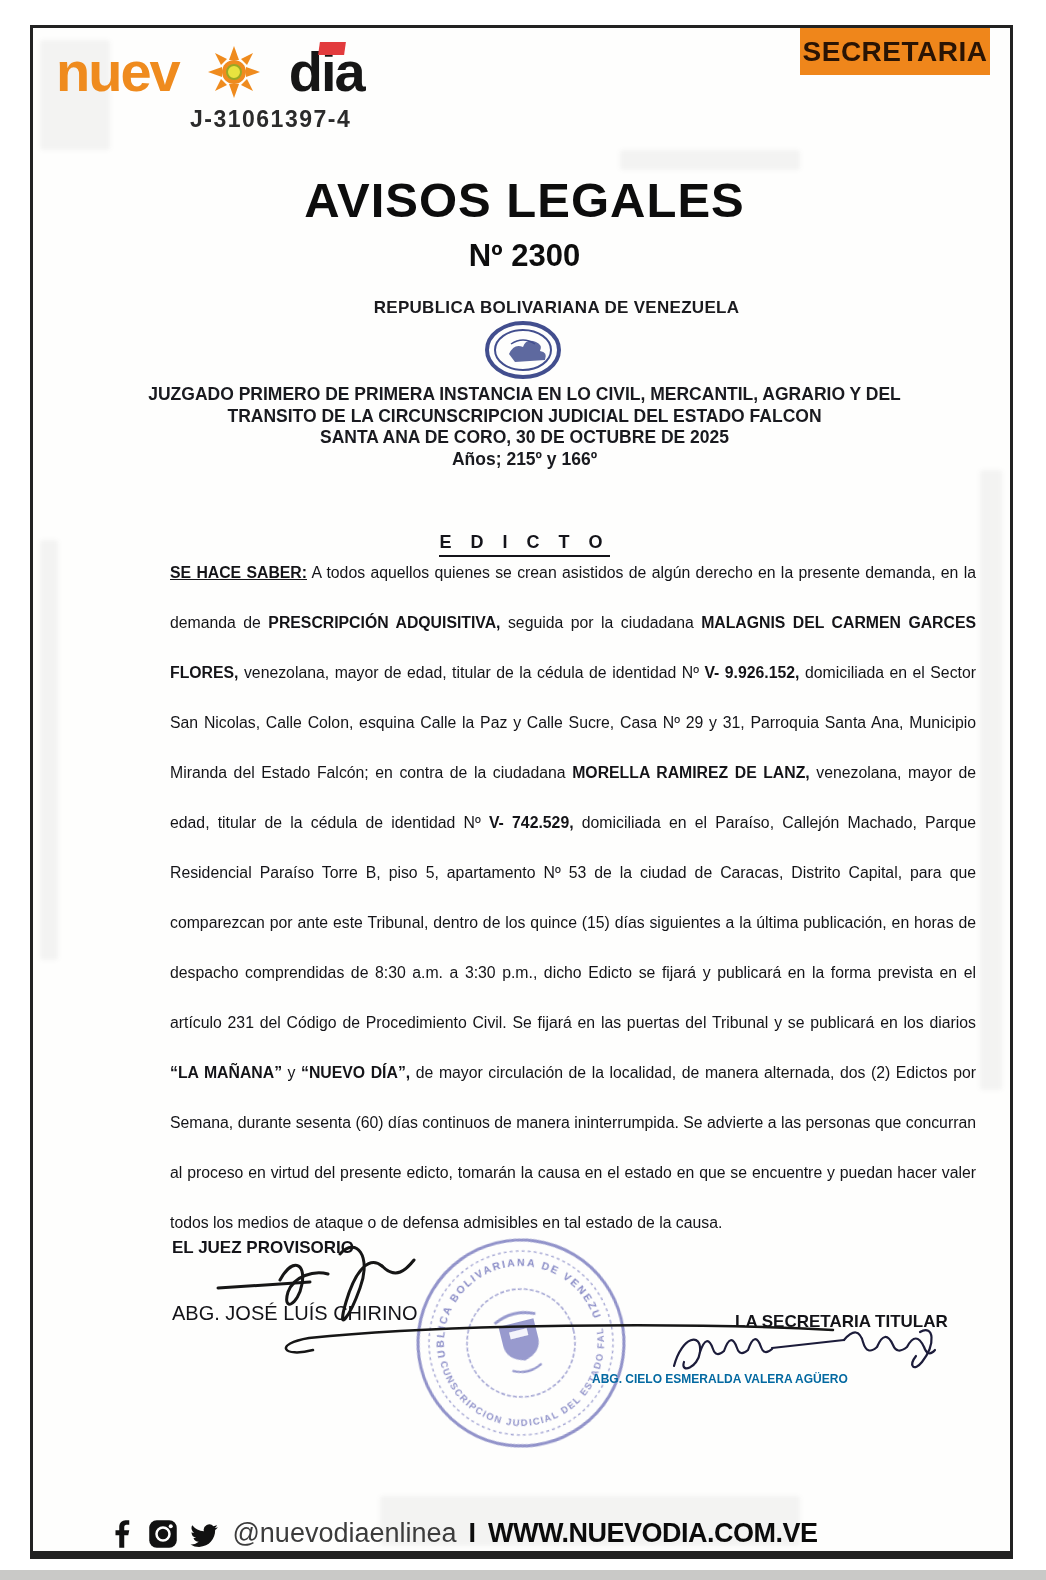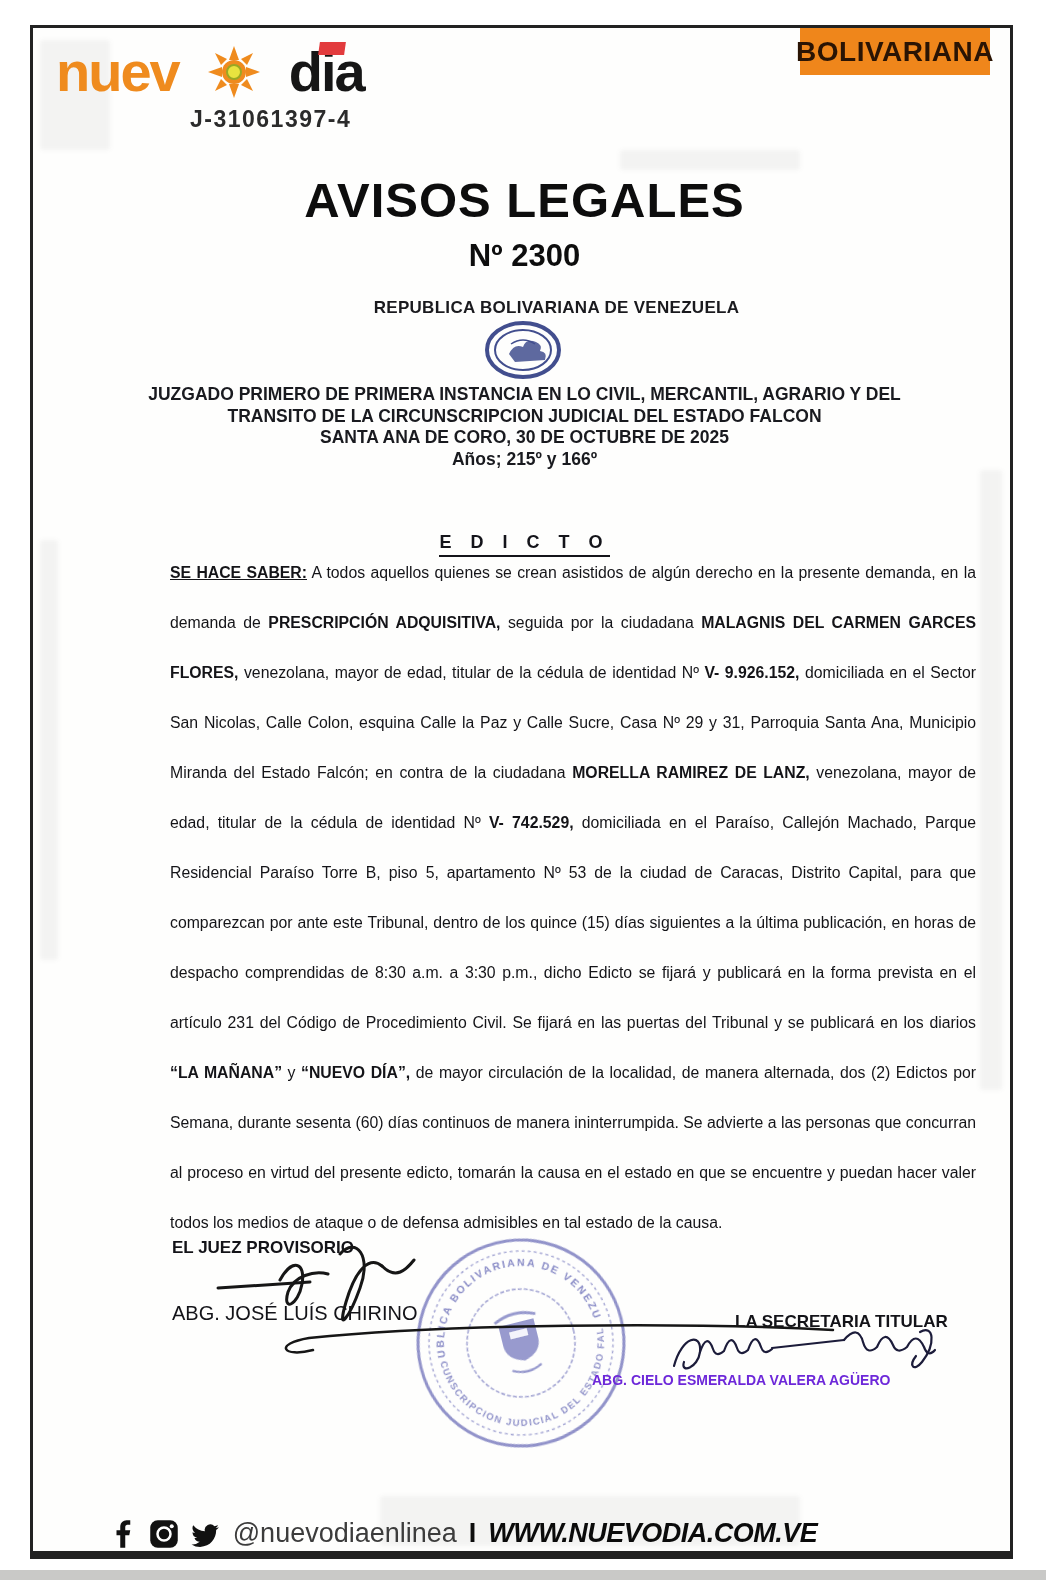--- a/index.html
+++ b/index.html
@@ -42,28 +42,28 @@
   }
   .edict-body span{white-space:pre-wrap;}
   
   .judge-title{position:absolute;left:172px;top:1238px;font-size:17px;font-weight:800;color:#131318;}
   .judge-sig{position:absolute;left:210px;top:1240px;width:250px;height:110px;z-index:3;}
   .judge-name{position:absolute;left:172px;top:1302px;font-size:20px;font-weight:400;color:#131318;z-index:2;}
   .flourish{position:absolute;left:265px;top:1322px;width:575px;height:34px;z-index:2;}
   .stamp{position:absolute;left:408px;top:1230px;width:226px;height:226px;opacity:0.92;z-index:1;}
   .sec-title{position:absolute;left:735px;top:1312px;font-size:17px;font-weight:700;color:#131318;}
   .sec-sig{position:absolute;left:668px;top:1322px;width:270px;height:62px;z-index:3;}
-  .sec-name{position:absolute;left:592px;top:1372px;font-size:14px;font-weight:800;color:#6d28d9;z-index:2;text-align:center;}
+  .sec-name{position:absolute;left:592px;top:1372px;font-size:12px;font-weight:800;color:#0369a1;z-index:2;text-align:center;}
   
   .ref{position:absolute;left:176px;top:1458px;font-size:15px;font-weight:800;line-height:22px;color:#1b1b1f;}
   .social{position:absolute;left:33px;top:1518px;width:860px;display:flex;align-items:center;justify-content:center;gap:10px;}
   .social .icon{width:30px;height:30px;flex:0 0 auto;}
   .social .handle{font-size:27px;color:#3c3c3c;margin-left:4px;}
   .social .sep{font-size:27px;font-weight:900;color:#0d0d0d;margin:0 2px;}
-  .social .site{font-size:27px;font-weight:900;letter-spacing:-0.5px;color:#0b0b0b;font-style:italic;}
+  .social .site{font-size:27px;font-weight:900;letter-spacing:-0.5px;color:#0b0b0b;}
   .bottom-strip{position:absolute;left:0;top:1570px;width:1046px;height:10px;background:#c9c9c7;}
   
   .smudge{position:absolute;background:rgba(60,60,60,0.06);filter:blur(2px);border-radius:3px;}
 </style>
 </head>
 <body>
 
 <div class="page">
   <div class="frame"></div>
 
@@ -87,21 +87,21 @@
           <path d="M9 47 L15 35 L21 41 Z"></path>
           <path d="M47 47 L35 41 L41 35 Z"></path>
         </g>
         <circle cx="28" cy="28" r="12" fill="#ef8b1e"></circle>
       </g>
       <circle cx="28" cy="28" r="7" fill="#e8e33f" stroke="#9aa824" stroke-width="2"></circle>
     </svg>
     <span class="t2"><span>dia</span><span class="accent"></span></span>
   </div>
   <div class="reg">J-31061397-4</div>
-  <div class="pub-badge">BOLIVARIANA</div>
+  <div class="pub-badge">SECRETARIA</div>
 
   <div class="center-line title">AVISOS LEGALES</div>
   <div class="center-line number">Nº 2300</div>
   <div class="center-line republic">REPUBLICA BOLIVARIANA DE VENEZUELA</div>
 
   <svg class="seal" viewBox="0 0 80 60">
     <g stroke="#2e3c82" fill="none" opacity="0.9">
       <ellipse cx="40" cy="30" rx="36" ry="27" stroke-width="4"></ellipse>
       <ellipse cx="40" cy="30" rx="28" ry="20" stroke-width="2"></ellipse>
       <path d="M26 34 q5 -11 14 -7 q3 -9 13 -5 q7 3 4 9 q8 1 5 9 l-30 2 z" fill="#2e3c82" stroke="none" opacity="0.85"></path>

